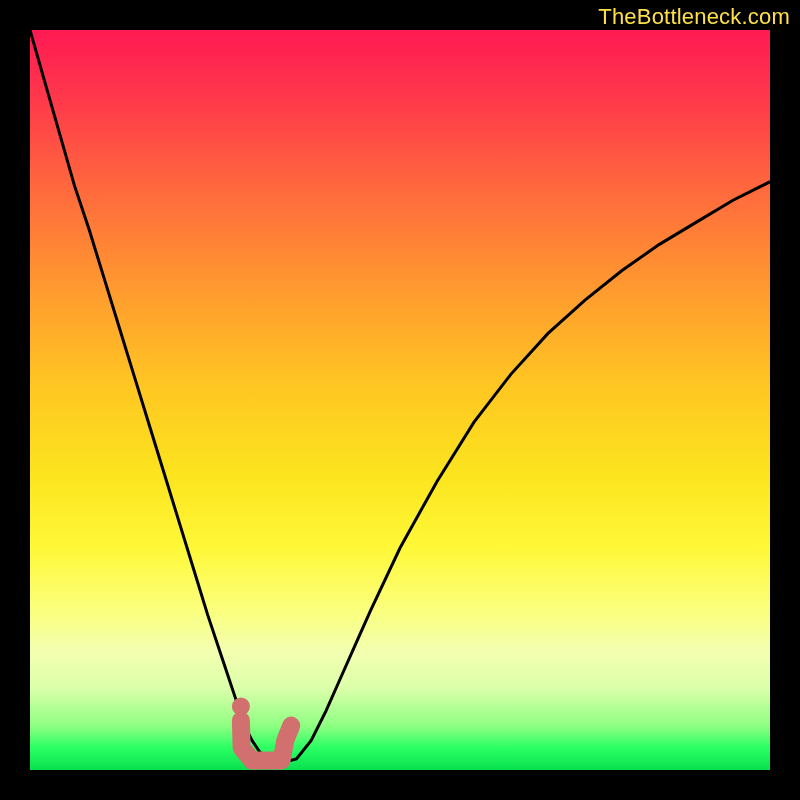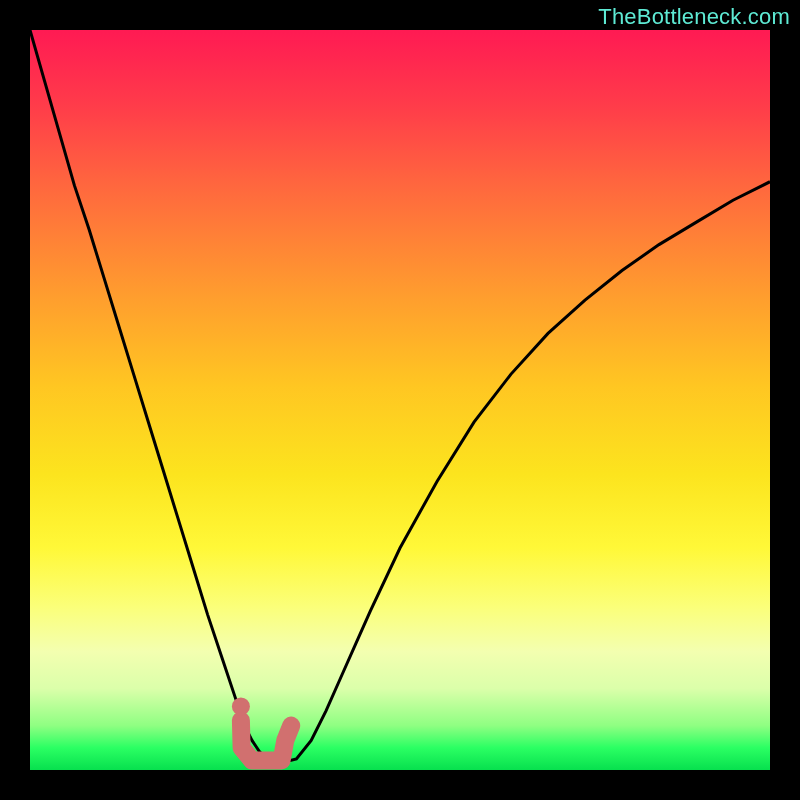--- a/index.html
+++ b/index.html
@@ -31,21 +31,21 @@
       #2bff63 97%,
       #07e04e 100%
     );
   }
   .watermark {
     position: absolute;
     top: 4px;
     right: 10px;
     font-family: Arial, Helvetica, sans-serif;
     font-size: 22px;
-    color: #5eead4;
+    color: #fde047;
     letter-spacing: 0.2px;
     user-select: none;
   }
   svg.curves {
     position: absolute;
     left: 0;
     top: 0;
     width: 740px;
     height: 740px;
   }

